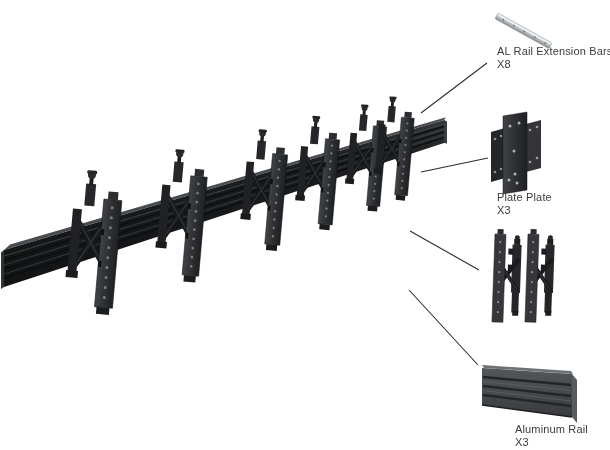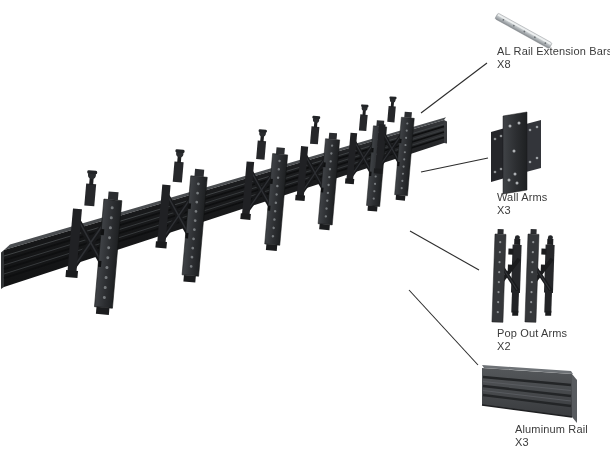--- a/index.html
+++ b/index.html
@@ -178,27 +178,23 @@
       <line x1="482" y1="405" x2="572" y2="417" stroke="#1e1f21" stroke-width="1.4"></line>
     </g>
   </svg>
 
   <div class="part-label" style="left:497px;top:45px">
     <span class="name">AL Rail Extension Bars</span>
     <span class="qty">X8</span>
   </div>
 
   <div class="part-label" style="left:497px;top:191px">
-    <span class="name">Wall Arms</span>
+    <span class="name">Plate Plate</span>
     <span class="qty">X3</span>
   </div>
 
-  <div class="part-label" style="left:497px;top:327px">
-    <span class="name">Pop Out Arms</span>
-    <span class="qty">X2</span>
-  </div>
 
   <div class="part-label" style="left:515px;top:423px">
     <span class="name">Aluminum Rail</span>
     <span class="qty">X3</span>
   </div>
 
 </div>
 
 </body></html>

